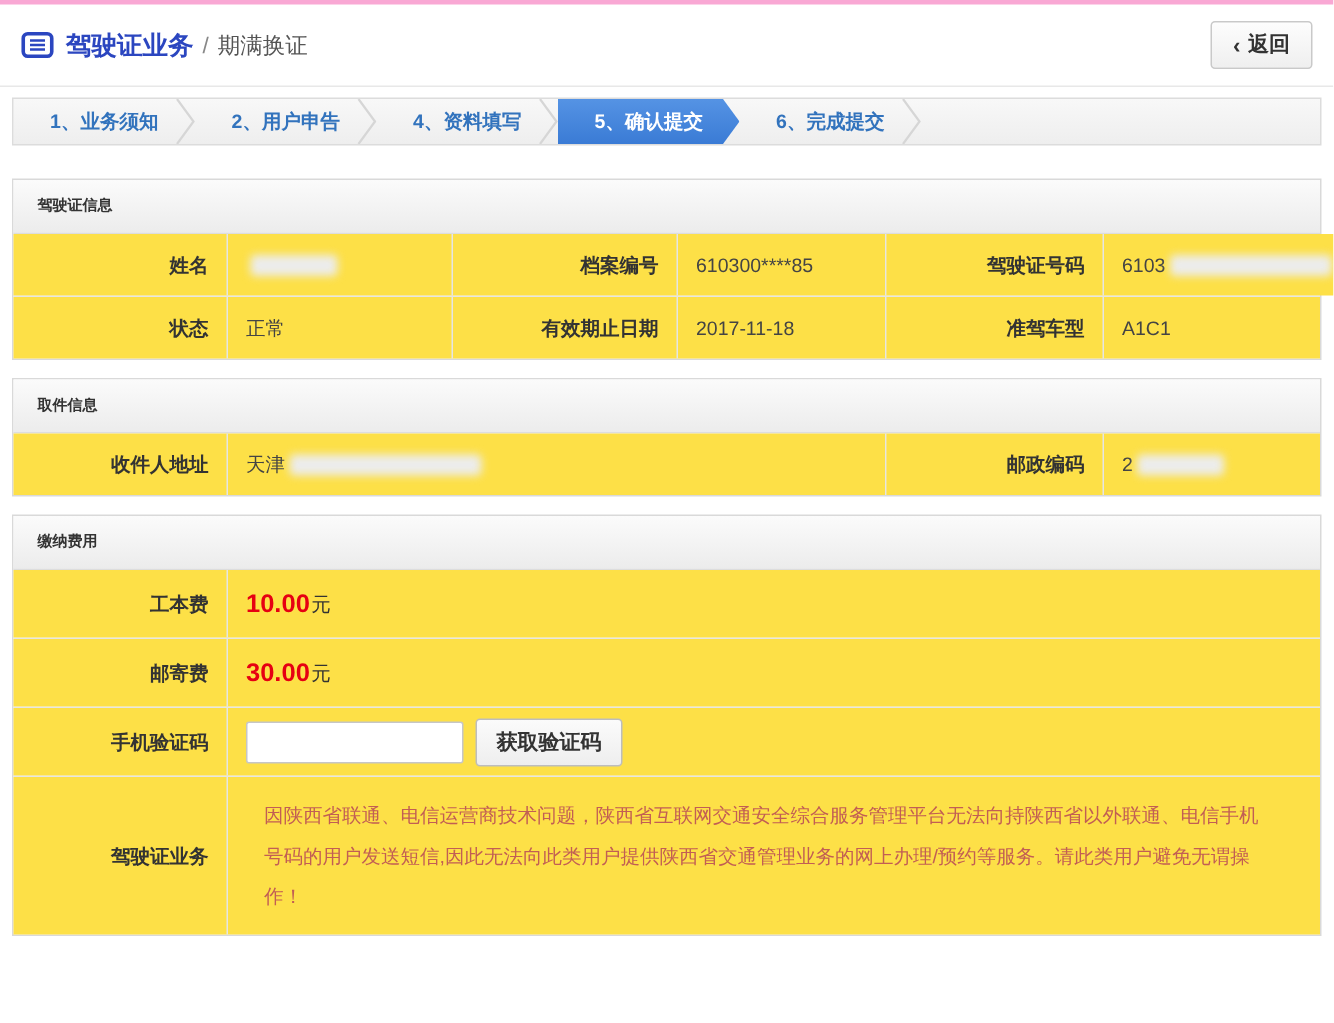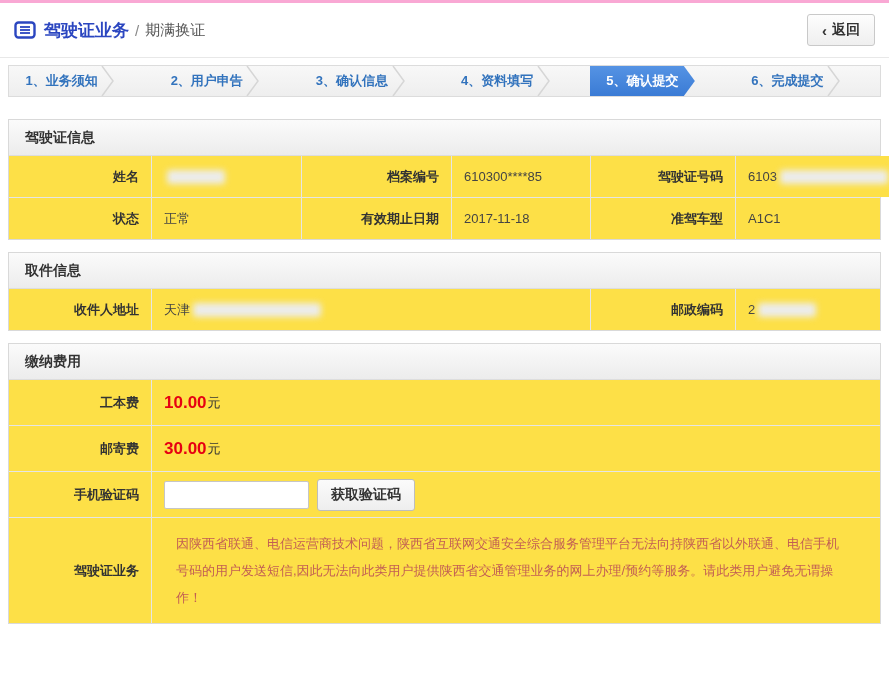--- a/index.html
+++ b/index.html
@@ -16,33 +16,33 @@
   .page-subtitle{font-size:15px;color:#555;}
   .back-btn{
     margin-left:auto;display:inline-flex;align-items:center;gap:5px;cursor:pointer;
     background:linear-gradient(#fdfdfd,#efefef);border:1px solid #c9c9c9;border-radius:3px;
     padding:6px 14px;font-size:14px;font-weight:bold;color:#333;
     font-family:"Liberation Sans","DejaVu Sans",sans-serif;
   }
   .back-chevron{font-size:15px;font-weight:bold;line-height:1;}
   
   .steps-bar{margin:7px 8px 0;height:32px;border:1px solid #dcdcdc;box-sizing:border-box;
-    background:linear-gradient(#f8f8f8,#eeeeee);display:flex;gap:40px;}
+    background:linear-gradient(#f8f8f8,#eeeeee);display:flex;}
   .step{width:121px;position:relative;display:flex;align-items:center;justify-content:center;
     font-size:13px;font-weight:bold;color:#3273bd;cursor:pointer;}
   .step .sep{position:absolute;right:0;top:0;height:100%;display:flex;align-items:center;}
   .step.active{
     background:linear-gradient(#5593e4,#3a7bd5);color:#fff;
     clip-path:polygon(0 0,calc(100% - 11px) 0,100% 50%,calc(100% - 11px) 100%,0 100%);
   }
   .steps-filler{flex:1;}
   
   .section{margin:12px 8px 0;border:1px solid #d9d9d9;}
   .section.first{margin-top:22px;}
-  .section-header{height:35px;line-height:35px;padding:0 16px;font-size:14px;font-weight:bold;
+  .section-header{height:35px;line-height:35px;padding:0 16px;font-size:10px;font-weight:bold;
     color:#333;background:linear-gradient(#fbfbfb,#ececec);border-bottom:1px solid #dddddd;}
   .info-row{display:grid;grid-template-columns:143px 150px 150px 139px 145px 1fr;min-height:41px;}
   .info-row + .info-row,.fee-row + .fee-row{border-top:1px solid #e5e5e5;}
   .cell{display:flex;align-items:center;box-sizing:border-box;padding:4px 12px;font-size:13px;
     border-right:1px solid #e5e5e5;}
   .cell:last-child{border-right:none;}
   .cell.label{background:#fde047;justify-content:flex-end;font-weight:bold;color:#333;text-align:right;}
   .cell.value{background:#fde047;color:#444;}
   .cell.span3{grid-column:span 3;}
   .smudge{display:inline-block;height:14px;background:#ececec;filter:blur(3px);border-radius:3px;
@@ -95,28 +95,20 @@
     </div>
     <div class="step">
       <span>2、用户申告</span>
       <span class="sep">
         <svg width="13" height="30" viewBox="0 0 13 30">
             <polyline points="1,0 12,15 1,30" fill="none" stroke="#d6d6d6" stroke-width="1.5"></polyline>
           </svg>
       </span>
     </div>
     <div class="step">
-      <span>3、确认信息</span>
-      <span class="sep">
-        <svg width="13" height="30" viewBox="0 0 13 30">
-            <polyline points="1,0 12,15 1,30" fill="none" stroke="#d6d6d6" stroke-width="1.5"></polyline>
-          </svg>
-      </span>
-    </div>
-    <div class="step">
       <span>4、资料填写</span>
       <span class="sep">
         <svg width="13" height="30" viewBox="0 0 13 30">
             <polyline points="1,0 12,15 1,30" fill="none" stroke="#d6d6d6" stroke-width="1.5"></polyline>
           </svg>
       </span>
     </div>
     <div class="step active">
       <span>5、确认提交</span>
     </div>

